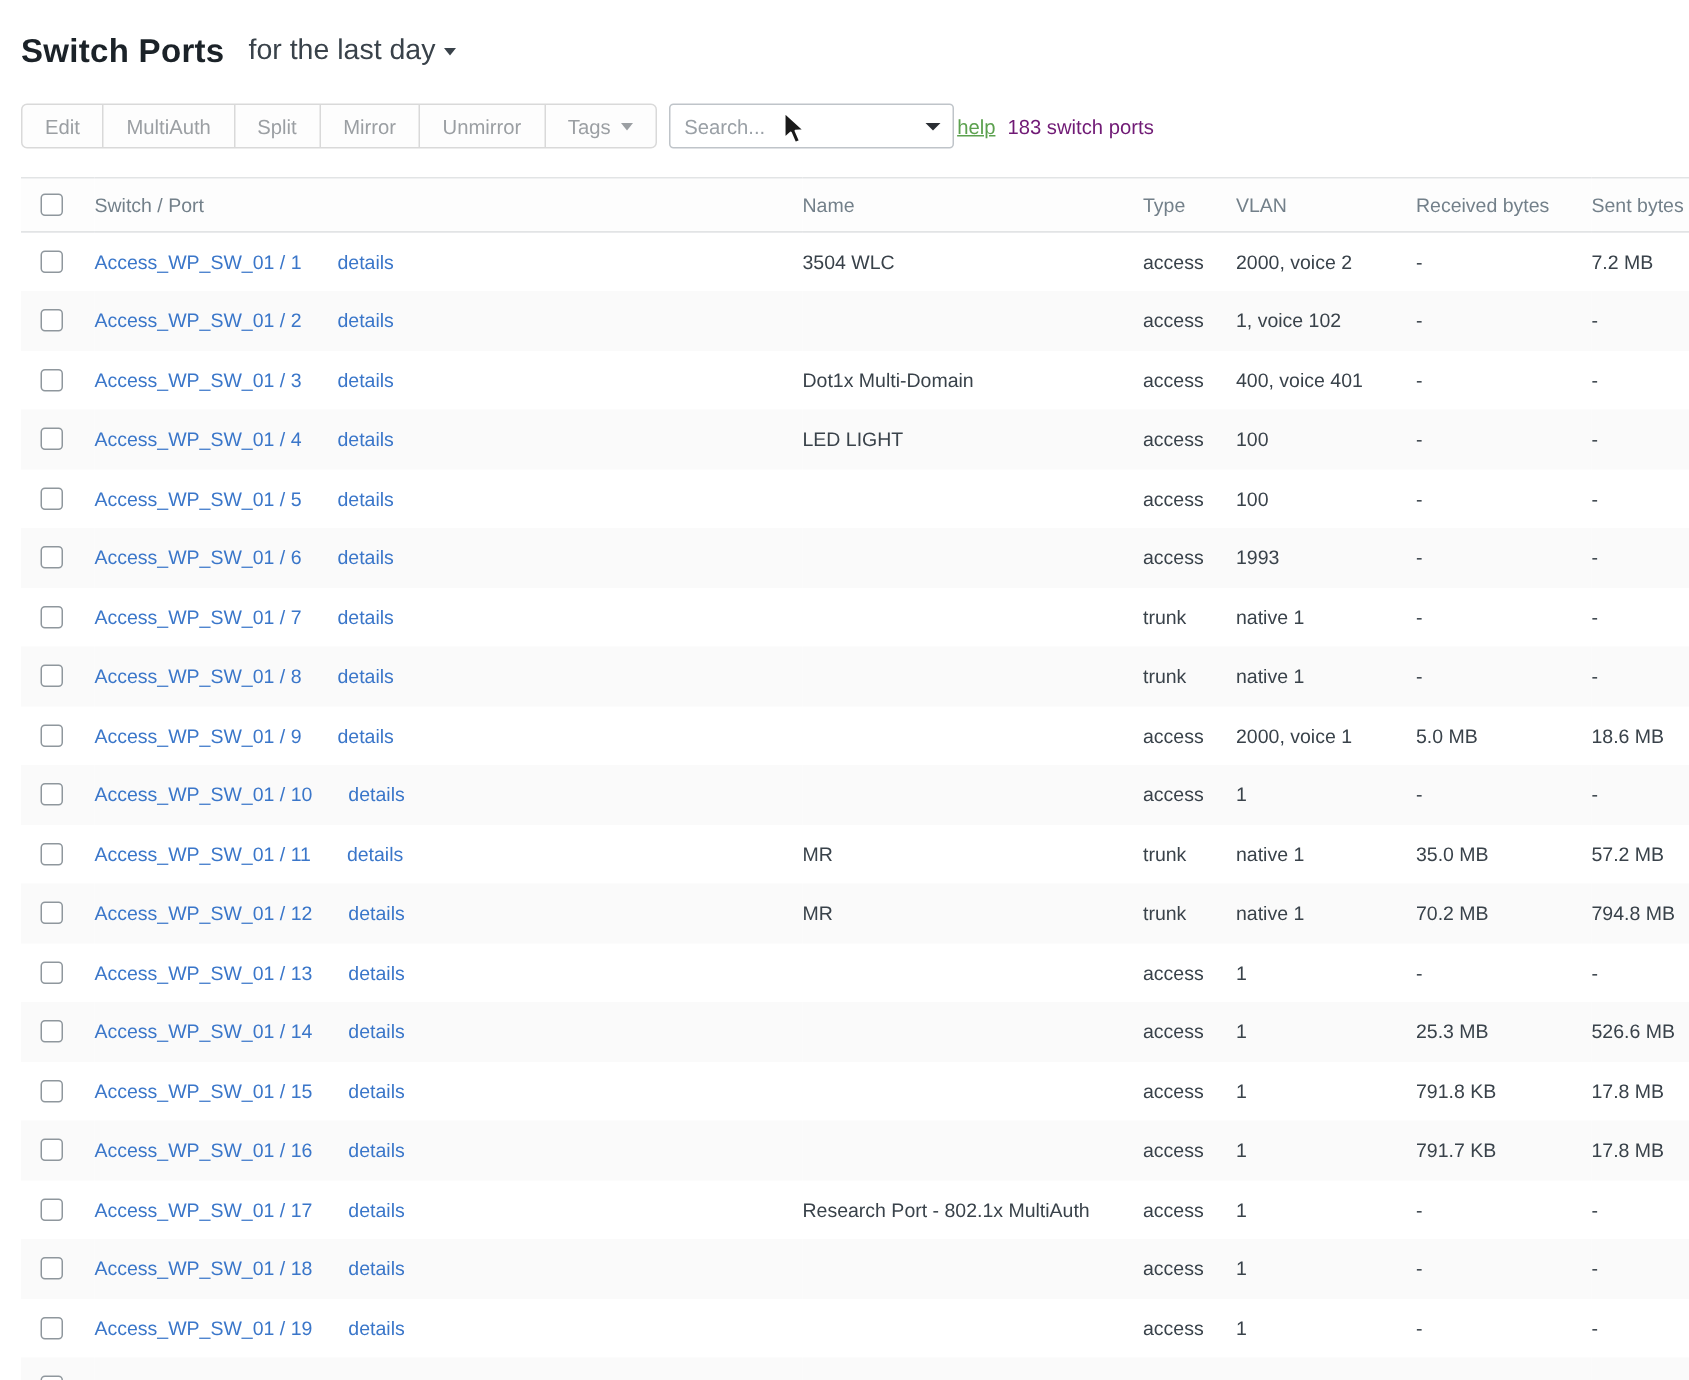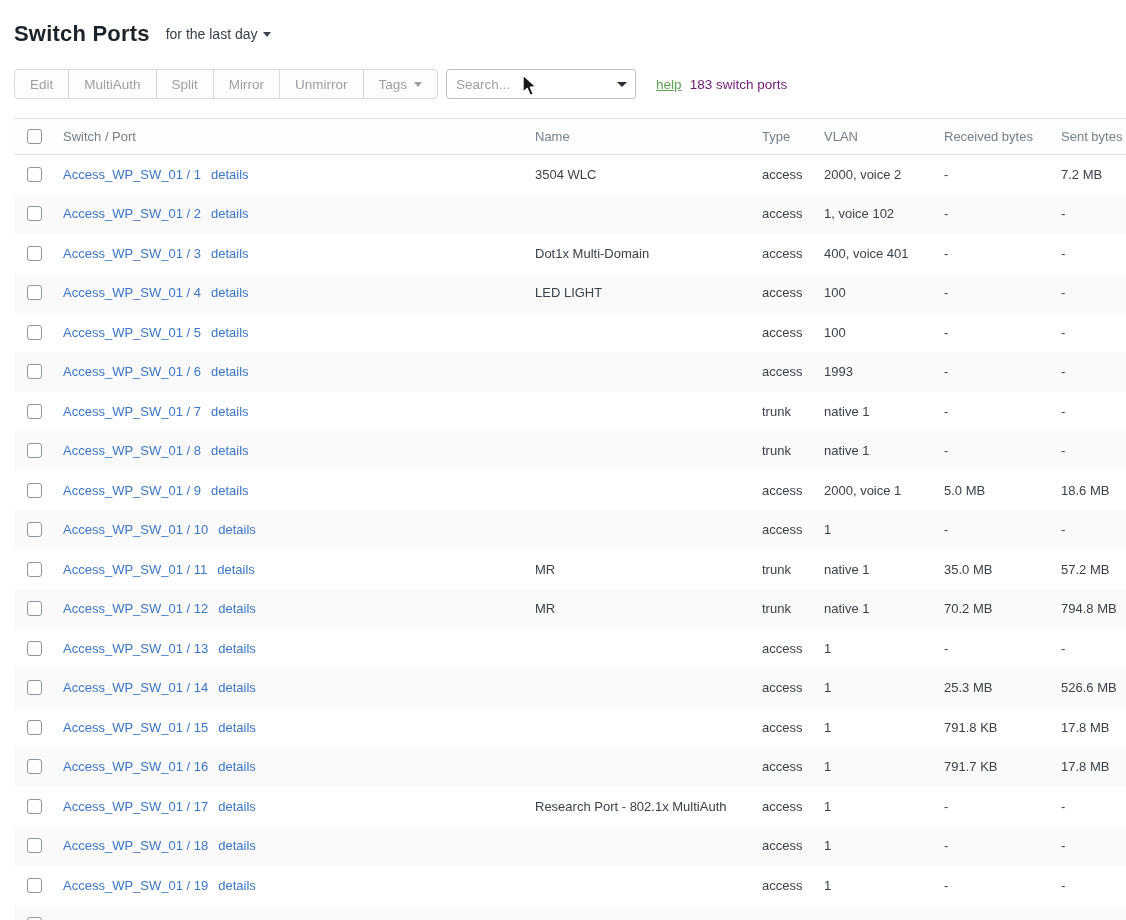--- a/index.html
+++ b/index.html
@@ -8,21 +8,21 @@
     width: 1126px; height: 920px; overflow: hidden; position: relative;
     font-family: "Liberation Sans", "DejaVu Sans", sans-serif;
     color: #39424a; font-size: 13px;
   }
   .page { padding: 20px 0 0 14px; }
 
   
   .page-header { display: flex; align-items: center; height: 28px; }
   h1.title { font-size: 22px; font-weight: 700; color: #1b2228; letter-spacing: .2px; }
   .timespan { display: inline-flex; align-items: center; margin-left: 16px; cursor: pointer;
-              font-size: 14px; color: #39424a; background: none; border: none;
+              font-size: 19px; color: #39424a; background: none; border: none;
               font-family: inherit; }
   .caret-down { display: inline-block; width: 0; height: 0; margin-left: 6px;
                 border-left: 4.5px solid transparent; border-right: 4.5px solid transparent;
                 border-top: 5px solid #39424a; }
 
   
   .toolbar { display: flex; align-items: center; margin-top: 21px; height: 30px; }
   .btn-group { display: inline-flex; height: 30px; border: 1px solid #d9d9d9;
                border-radius: 4px; background: #fdfdfd; overflow: hidden; }
   .btn { display: inline-flex; align-items: center; padding: 0 15px; height: 100%;
@@ -31,39 +31,39 @@
   .btn:last-child { border-right: none; }
   .btn .caret-down { border-top-color: #9b9fa3; margin-left: 7px; }
   .search-wrap { position: relative; margin-left: 8px; border-radius: 10px; }
   .search-input { width: 190px; height: 30px; border: 1px solid #bfc4c9; border-radius: 3px;
                   padding: 0 26px 0 9px; font-size: 13.5px; font-family: inherit;
                   color: #39424a; background: #fff; }
   .search-input::placeholder { color: #9aa0a6; opacity: 1; }
   .search-caret { position: absolute; right: 9px; top: 13px; width: 0; height: 0;
                   border-left: 5px solid transparent; border-right: 5px solid transparent;
                   border-top: 5.5px solid #2a2e33; cursor: pointer; }
-  .help-link { margin-left: 20px; color: #5ca14f; text-decoration: underline;
+  .help-link { margin-left: 2px; color: #5ca14f; text-decoration: underline;
                font-size: 13.5px; cursor: pointer; }
   .port-count { margin-left: 8px; color: #701a75; font-size: 13.5px; }
 
   
   .table-wrap { margin-top: 19px; margin-left: -0px; }
   table { border-collapse: collapse; table-layout: fixed; width: 1166px;
           border-top: 1px solid #e2e4e5; }
   thead th { height: 36px; text-align: left; font-weight: 400; color: #73808a;
              font-size: 13px; border-bottom: 1px solid #e2e4e5; background: #fdfdfd;
              vertical-align: middle; }
   tbody td { height: 39.5px; vertical-align: middle; font-size: 13px; color: #39424a; }
   tbody tr:nth-child(even) { background: #fafafa; }
   .col-check { padding-left: 13px; }
   input[type="checkbox"] { appearance: none; -webkit-appearance: none;
     width: 15px; height: 15px; border: 1px solid #8f979d; border-radius: 3px;
     background: #fff; cursor: pointer; display: block; }
   a.port-link, a.details-link { color: #3a76c9; text-decoration: none; cursor: pointer; }
-  a.port-link { margin-right: 10px; text-align: center; }
+  a.port-link { margin-right: 24px; text-align: center; }
   .dashish { color: #39424a; }
 
   
   .cursor { position: absolute; left: 521px; top: 74px; pointer-events: none; z-index: 50; }
 </style>
 </head>
 <body>
 
 <div class="page">
 

